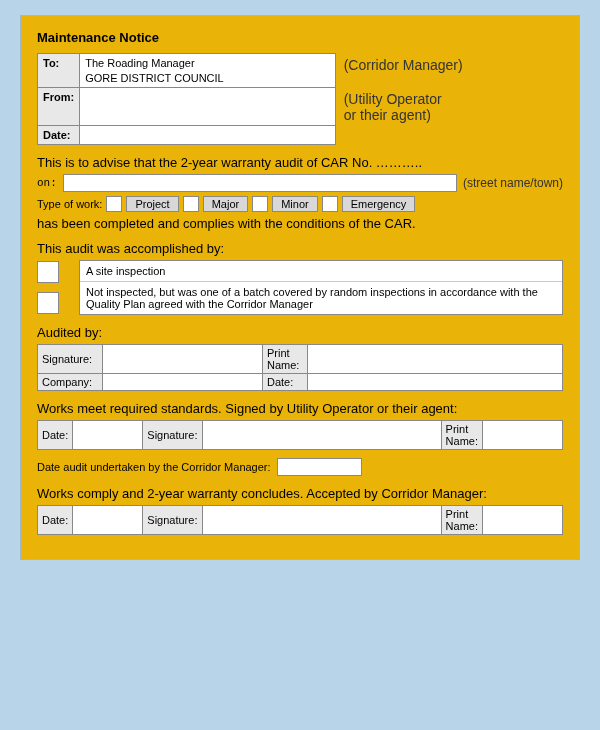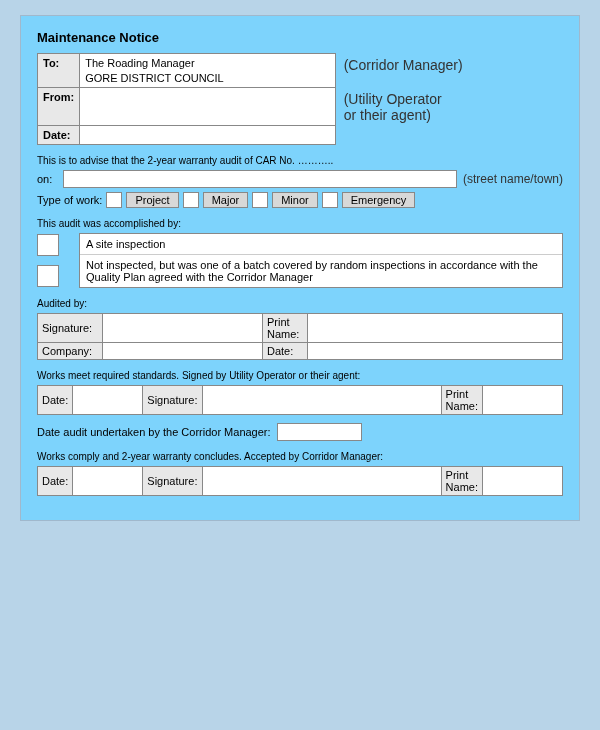--- a/index.html
+++ b/index.html
@@ -7,21 +7,21 @@
       background: #b8d4e8;
       font-family: Arial, sans-serif;
       font-size: 11px;
       display: flex;
       justify-content: center;
       align-items: flex-start;
       min-height: 730px;
       padding: 15px;
     }
     .page {
-      background: #7dd3fc;
+      background: #eab308;
       width: 560px;
       padding: 14px 16px;
       border: 1px solid #a0b8cc;
     }
     .title {
       font-weight: bold;
       font-size: 13px;
       margin-bottom: 8px;
     }
     
@@ -51,37 +51,38 @@
       padding-left: 8px;
       vertical-align: top;
     }
 
     
     .section {
       margin-bottom: 10px;
     }
     .section-text {
       margin-bottom: 4px;
-      font-size: 10px;
+      font-size: 13px;
     }
     .input-field {
       display: inline-block;
       border: 1px solid #888;
       background: white;
       height: 18px;
       vertical-align: middle;
     }
     .on-row {
       display: flex;
       align-items: center;
       margin-bottom: 4px;
       gap: 6px;
     }
     .on-row .label {
       min-width: 20px;
+      font-family: Liberation Mono, monospace;
     }
     .on-row .street-input {
       flex: 1;
       border: 1px solid #888;
       background: white;
       height: 18px;
     }
     .on-row .street-note {
       font-size: 12px;
       color: #333;
@@ -222,20 +223,21 @@
       <div class="work-checkbox"></div>
       <span class="work-btn">Project</span>
       <div class="work-checkbox"></div>
       <span class="work-btn">Major</span>
       <div class="work-checkbox"></div>
       <span class="work-btn">Minor</span>
       <div class="work-checkbox"></div>
       <span class="work-btn">Emergency</span>
     </div>
 
+    <div class="section-text">has been completed and complies with the conditions of the CAR.</div>
   </div>
 
   <div class="audit-section">
     <div class="section-text">This audit was accomplished by:</div>
     <div class="audit-rows">
       <div class="audit-checkboxes">
         <div class="audit-checkbox"></div>
         <div class="audit-checkbox"></div>
       </div>
       <div class="audit-options">

